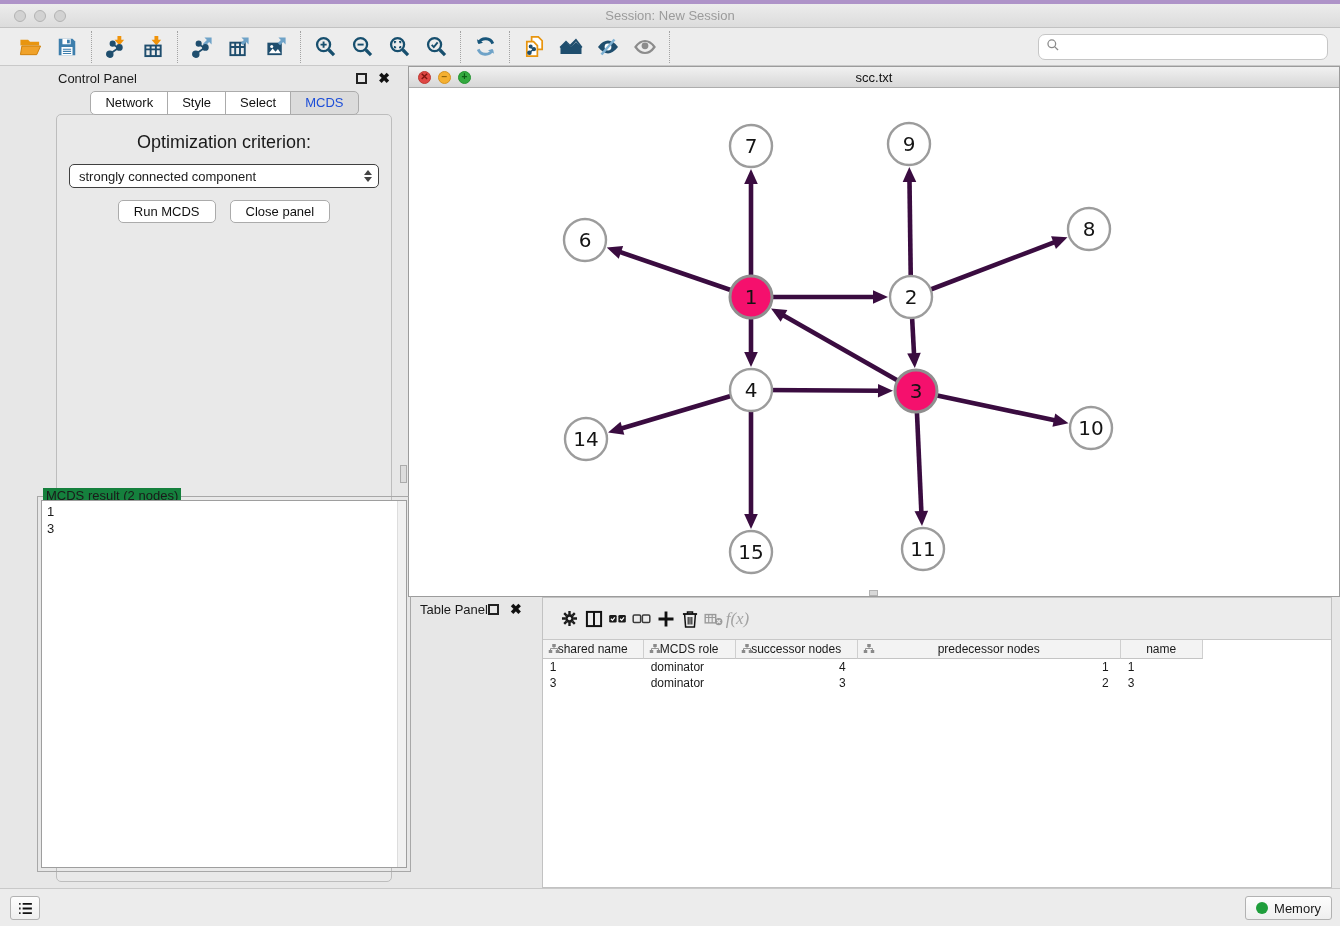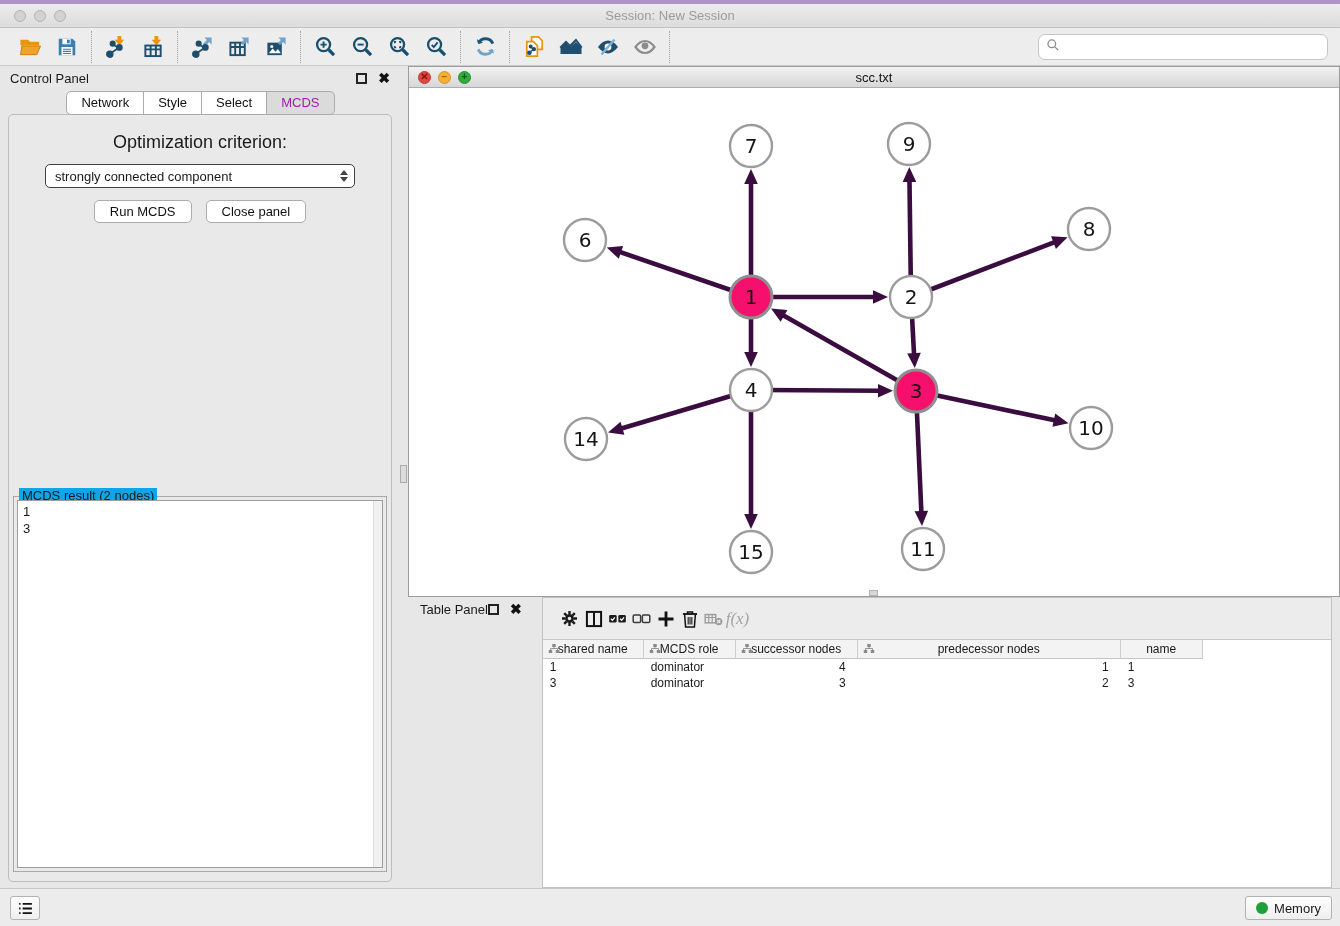--- a/index.html
+++ b/index.html
@@ -18,46 +18,46 @@
   .tb-group { display:flex; align-items:center; gap:13px; padding:0 12px; height:32px; border-right:1px dotted #A3A3A3; }
   .tb-group:last-of-type { border-right:none; }
   .tb-btn { width:24px; height:24px; display:flex; align-items:center; justify-content:center; cursor:default; }
   .search-box { margin-left:auto; margin-right:6px; width:290px; height:26px; background:#fff; border:1px solid #C6C6C6; border-radius:7px; display:flex; align-items:center; padding:0 6px; }
   .search-box input { border:none; outline:none; flex:1; font-size:13px; font-family:inherit; background:transparent; }
 
   
   .main { position:absolute; top:63px; bottom:38px; left:0; right:0; display:flex; padding-top:3px; }
 
   
-  .control-panel { width:400px; display:flex; flex-direction:column; }
+  .control-panel { width:400px; display:flex; flex-direction:column;padding-left:48px; }
   .panel-header { height:25px; display:flex; align-items:center; padding:0 10px; }
   .panel-title { font-size:13px; }
   .panel-header .hdr-icons { margin-left:auto; display:flex; gap:11px; align-items:center; }
   .float-icon { width:11px; height:11px; border:2px solid #222; display:inline-block; }
   .close-icon { font-size:14px; font-weight:bold; color:#111; line-height:11px; }
 
   .cp-tabs { display:flex; justify-content:center; position:relative; z-index:2; margin-bottom:-1px; }
   .tab { font-size:13px; padding:3px 14px 4px; background:#fff; border:1px solid #ABABAB; margin-right:-1px; color:#111; }
   .tab.first { border-radius:5px 0 0 5px; }
   .tab.last  { border-radius:0 5px 5px 0; }
-  .tab.active { background:#DBDBDB; color:#a21caf; }
+  .tab.active { background:#DBDBDB; color:#1d4ed8; }
 
   .cp-content { flex:1; margin:0 8px 6px; border:1px solid #BDBDBD; border-radius:5px; background:#E9E9E9; display:flex; flex-direction:column; align-items:center; padding-top:17px; }
   .opt-label { font-size:18px; }
   .dropdown { width:310px; height:24px; margin-top:11px; background:#fff; border:1px solid #404040; border-radius:5px; display:flex; align-items:center; padding:0 6px 0 9px; }
   .dropdown .dd-value { font-size:13px; flex:1; }
   .stepper { display:flex; flex-direction:column; gap:2px; align-items:center; }
   .stepper i { width:0; height:0; border-left:4px solid transparent; border-right:4px solid transparent; }
   .stepper .up { border-bottom:5px solid #444; }
   .stepper .dn { border-top:5px solid #444; }
   .btn-row { display:flex; gap:14px; margin-top:12px; }
   .push-btn { font-size:13px; font-family:inherit; background:#fff; border:1px solid #ABABAB; border-radius:5px; padding:3px 15px; color:#111; }
   .cp-spacer { flex:1; }
   .fieldset { width:374px; height:376px; margin-bottom:9px; border:1px solid #A8A8A8; position:relative; padding:3px; }
-  .legend { position:absolute; top:-9px; left:5px; background:#0ea5e9; padding:0 3px; font-size:13px; }
+  .legend { position:absolute; top:-9px; left:5px; background:#15803d; padding:0 3px; font-size:13px; }
   .result-box { width:100%; height:100%; background:#fff; border:1px solid #9E9E9E; position:relative; font-size:13px; line-height:17px; padding:2px 12px 2px 5px; white-space:pre; overflow:hidden; }
   .result-scrollbar { position:absolute; right:0; top:0; bottom:0; width:9px; background:#F1F1F1; border-left:1px solid #DDD; }
 
   
   .v-splitter { width:8px; position:relative; }
   .v-grip { position:absolute; left:0; top:399px; width:7px; height:18px; background:#DCDCDC; border:1px solid #ABABAB; }
 
   
   .right-col { flex:1; display:flex; flex-direction:column; }
   .net-window { height:531px; border:1px solid #9C9C9C; background:#fff; display:flex; flex-direction:column; }

